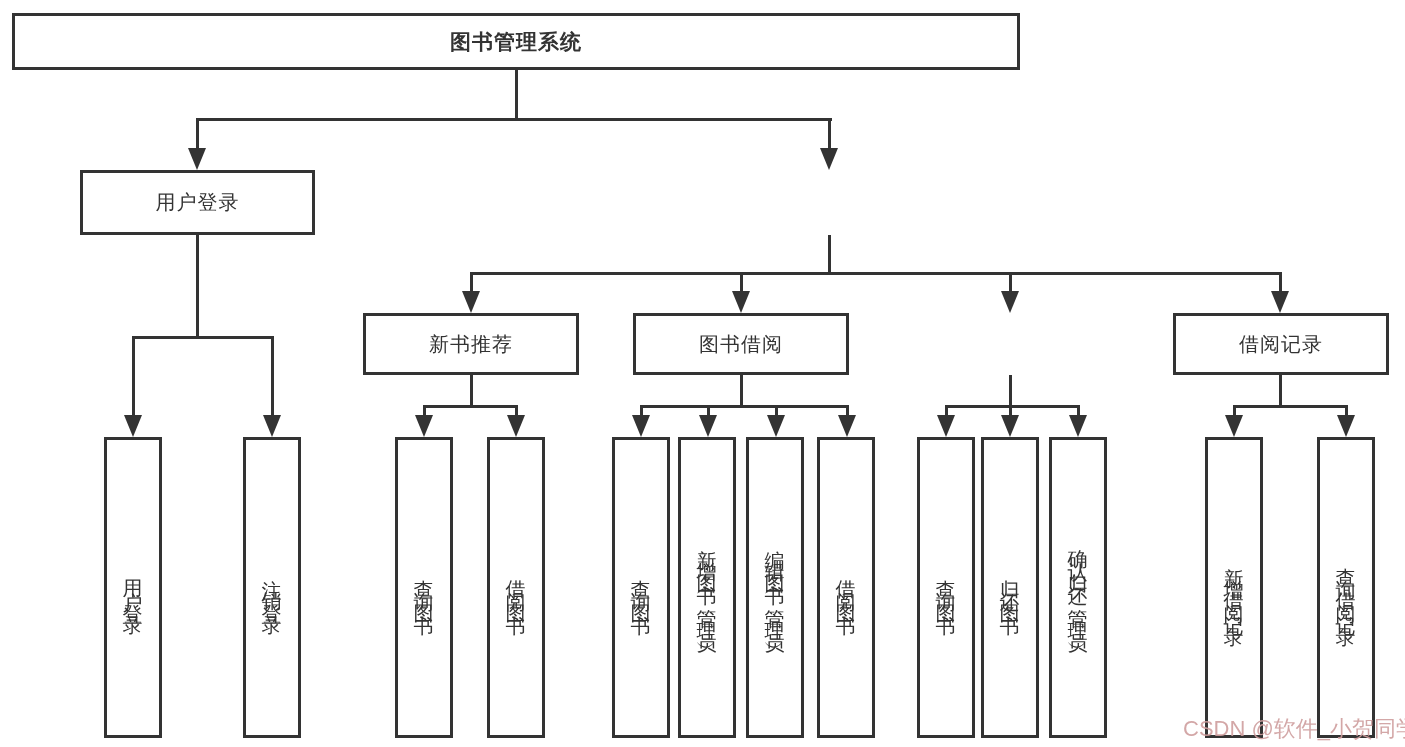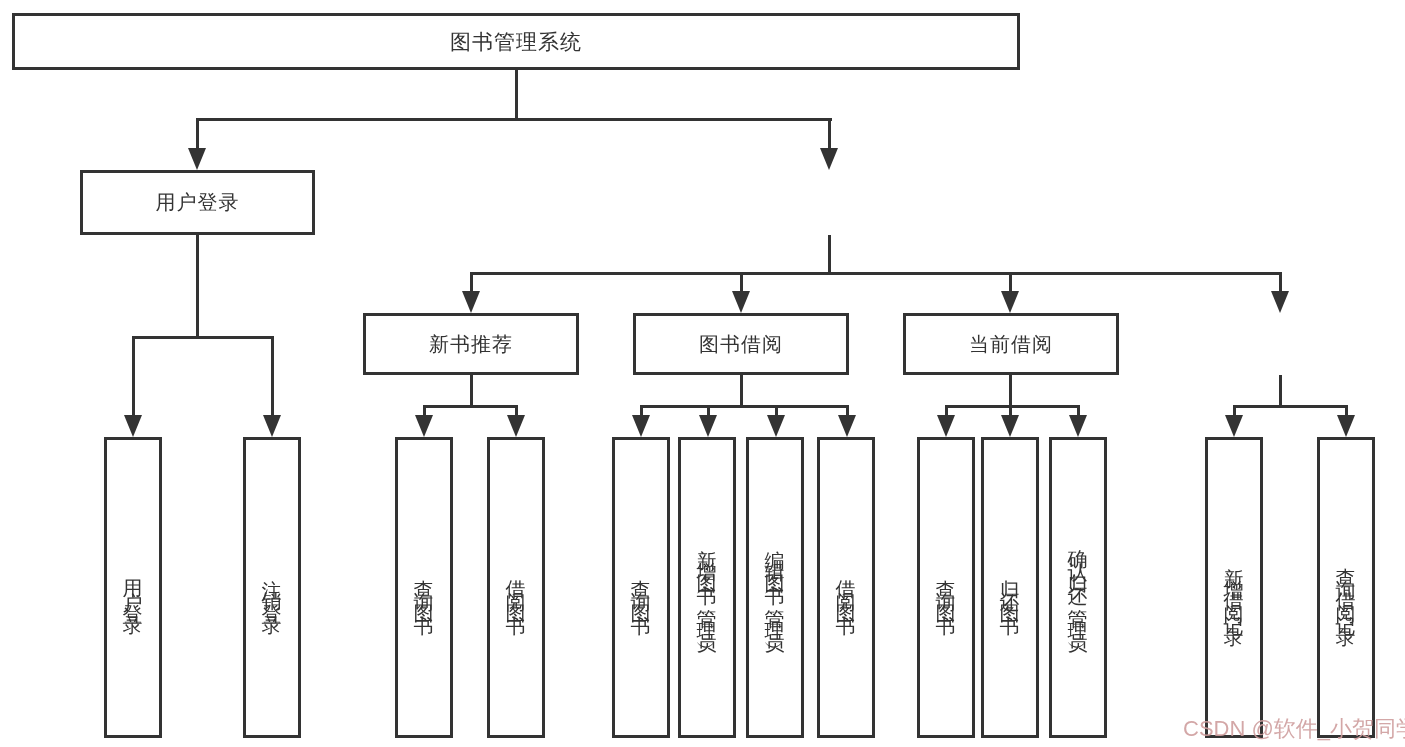--- a/index.html
+++ b/index.html
@@ -72,21 +72,21 @@
     opacity: 0.9;
     z-index: 10;
     white-space: nowrap;
   }
 </style>
 </head>
 <body>
 
 <div class="canvas">
 
-  <div class="node root" style="left:12px; top:13px; width:1008px; height:57px;">图书管理系统</div>
+  <div class="node root" style="left:12px; top:13px; width:1008px; height:57px;font-weight:bold;">图书管理系统</div>
 
   <div class="vl" style="left:515px; top:70px; height:51px;"></div>
   <div class="hl" style="left:196px; top:118px; width:636px;"></div>
   <div class="vl" style="left:196px; top:118px; height:34px;"></div>
   <div class="arrow" style="left:188px; top:148px;"></div>
   <div class="vl" style="left:828px; top:118px; height:34px;"></div>
   <div class="arrow" style="left:820px; top:148px;"></div>
 
   <div class="node" style="left:80px; top:170px; width:235px; height:65px;">用户登录</div>
 
@@ -103,21 +103,21 @@
   <div class="arrow" style="left:462px; top:291px;"></div>
   <div class="vl" style="left:740px; top:272px; height:24px;"></div>
   <div class="arrow" style="left:732px; top:291px;"></div>
   <div class="vl" style="left:1009px; top:272px; height:24px;"></div>
   <div class="arrow" style="left:1001px; top:291px;"></div>
   <div class="vl" style="left:1279px; top:272px; height:24px;"></div>
   <div class="arrow" style="left:1271px; top:291px;"></div>
 
   <div class="node" style="left:633px; top:313px; width:216px; height:62px;">图书借阅</div>
   <div class="node" style="left:363px; top:313px; width:216px; height:62px;">新书推荐</div>
-  <div class="node" style="left:903px; top:313px; width:216px; height:62px;">当前借阅</div>
+  <div class="node" style="left:1173px; top:313px; width:216px; height:62px;">借阅记录</div>
 
   <div class="vl" style="left:470px; top:375px; height:33px;"></div>
   <div class="hl" style="left:423px; top:405px; width:95px;"></div>
   <div class="vl" style="left:423px; top:405px; height:15px;"></div>
   <div class="arrow" style="left:415px; top:415px;"></div>
   <div class="vl" style="left:515px; top:405px; height:15px;"></div>
   <div class="arrow" style="left:507px; top:415px;"></div>
 
   <div class="vl" style="left:740px; top:375px; height:33px;"></div>
   <div class="hl" style="left:640px; top:405px; width:208px;"></div>

